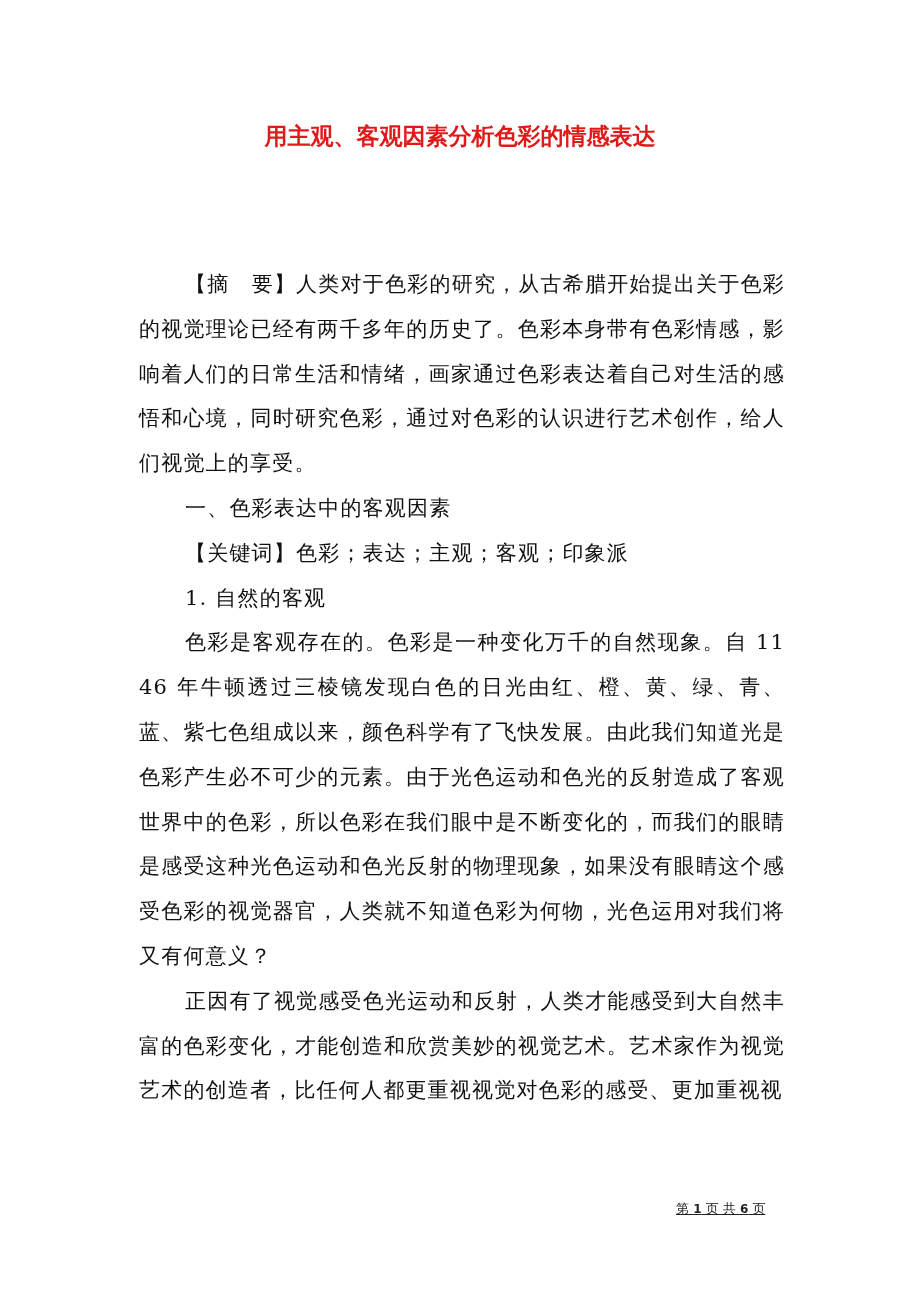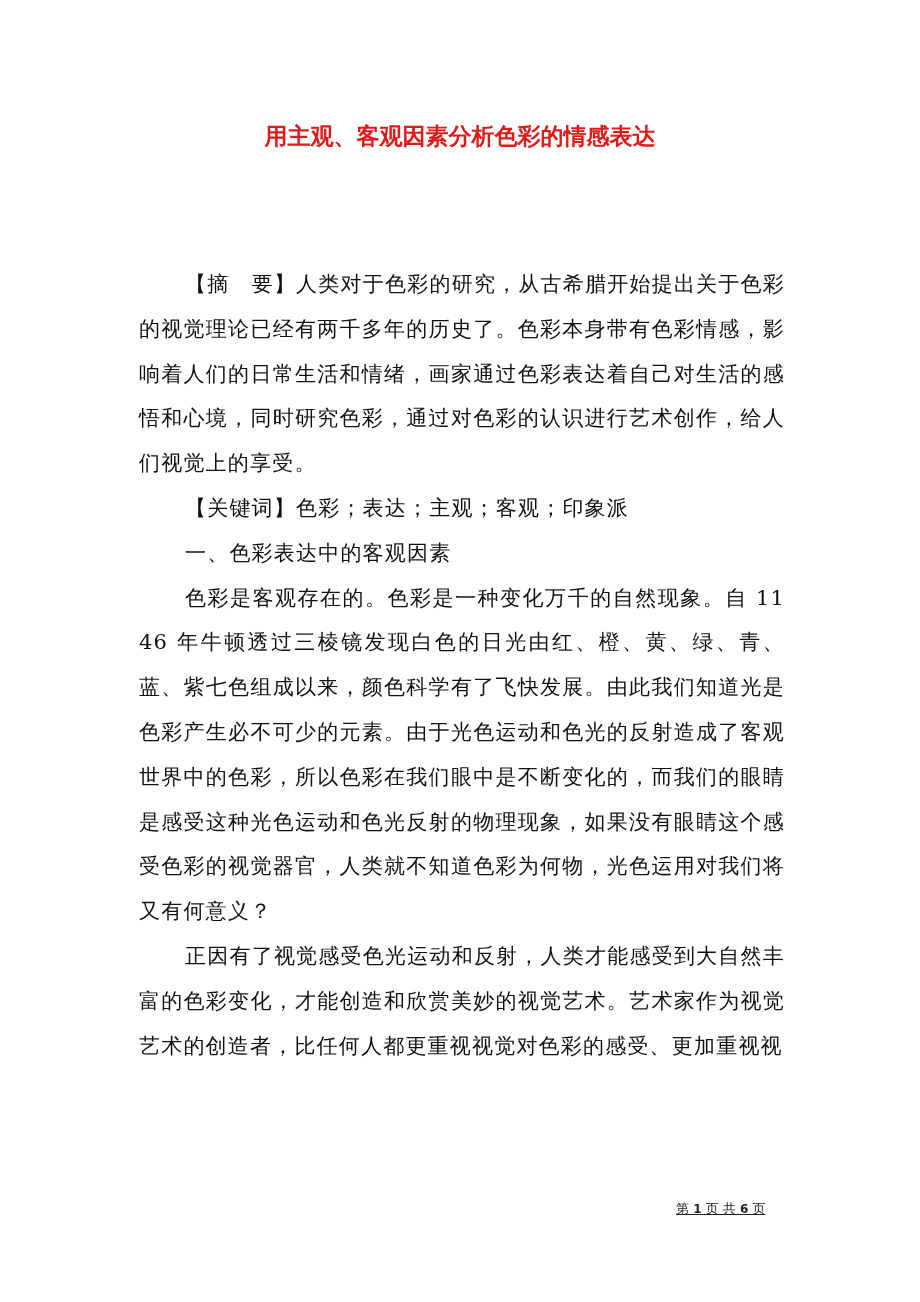--- a/index.html
+++ b/index.html
@@ -71,20 +71,21 @@
     }
   </style>
 </head>
 <body>
 
 <div class="page">
   <div class="title">用主观、客观因素分析色彩的情感表达</div>
 
   <div class="body-text">
     <p class="para indent">【摘　要】人类对于色彩的研究，从古希腊开始提出关于色彩的视觉理论已经有两千多年的历史了。色彩本身带有色彩情感，影响着人们的日常生活和情绪，画家通过色彩表达着自己对生活的感悟和心境，同时研究色彩，通过对色彩的认识进行艺术创作，给人们视觉上的享受。</p>
+    <p class="para indent">一、色彩表达中的客观因素</p>
     <p class="para indent">【关键词】色彩；表达；主观；客观；印象派</p>
-    <p class="para indent">一、色彩表达中的客观因素</p>
+    <p class="para indent">1. 自然的客观</p>
     <p class="para indent">色彩是客观存在的。色彩是一种变化万千的自然现象。自 1146 年牛顿透过三棱镜发现白色的日光由红、橙、黄、绿、青、蓝、紫七色组成以来，颜色科学有了飞快发展。由此我们知道光是色彩产生必不可少的元素。由于光色运动和色光的反射造成了客观世界中的色彩，所以色彩在我们眼中是不断变化的，而我们的眼睛是感受这种光色运动和色光反射的物理现象，如果没有眼睛这个感受色彩的视觉器官，人类就不知道色彩为何物，光色运用对我们将又有何意义？</p>
     <p class="para indent">正因有了视觉感受色光运动和反射，人类才能感受到大自然丰富的色彩变化，才能创造和欣赏美妙的视觉艺术。艺术家作为视觉艺术的创造者，比任何人都更重视视觉对色彩的感受、更加重视视</p>
   </div>
 
   <div class="footer"><span>第 </span><span class="num">1</span><span> 页 共 </span><span class="num">6</span><span> 页</span></div>
 </div>
 
 </body></html>

